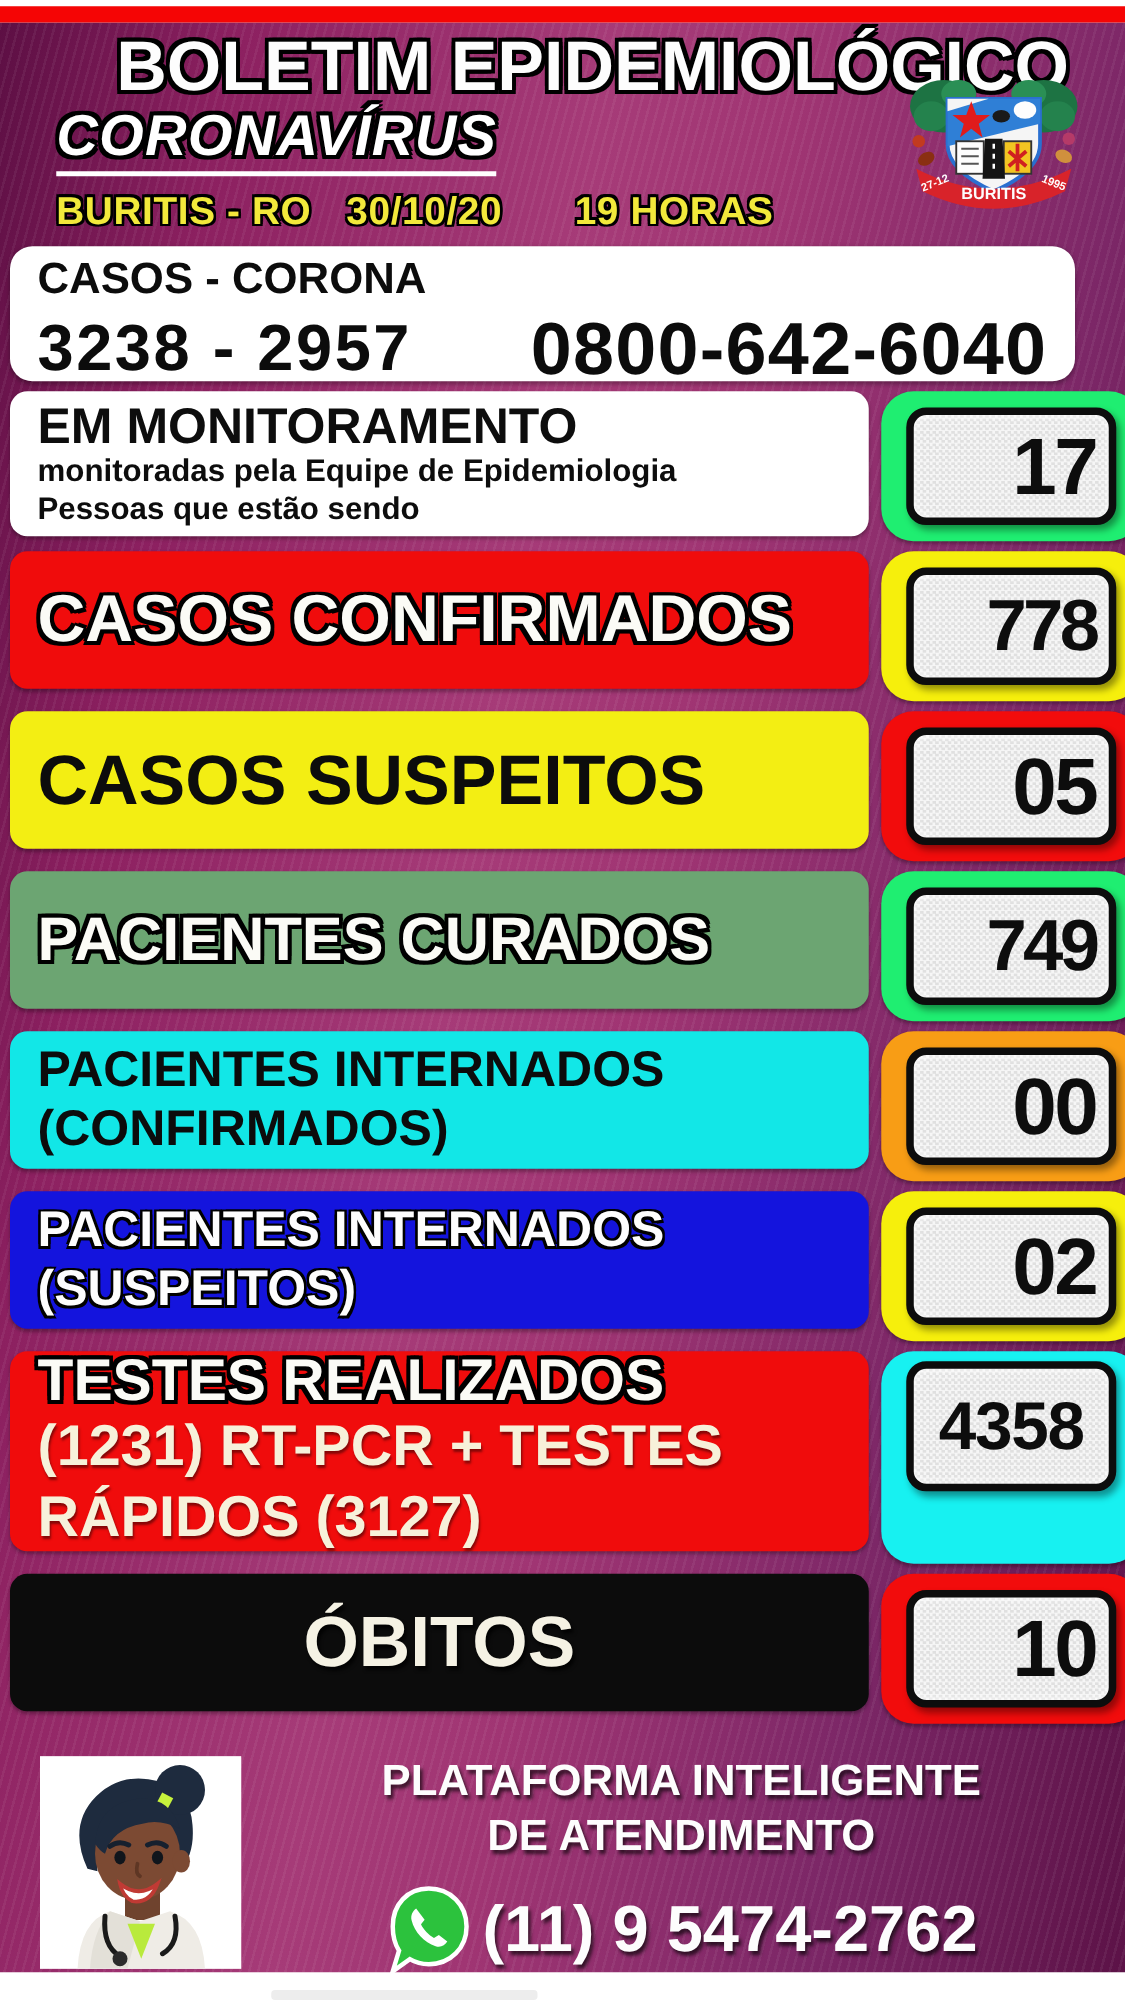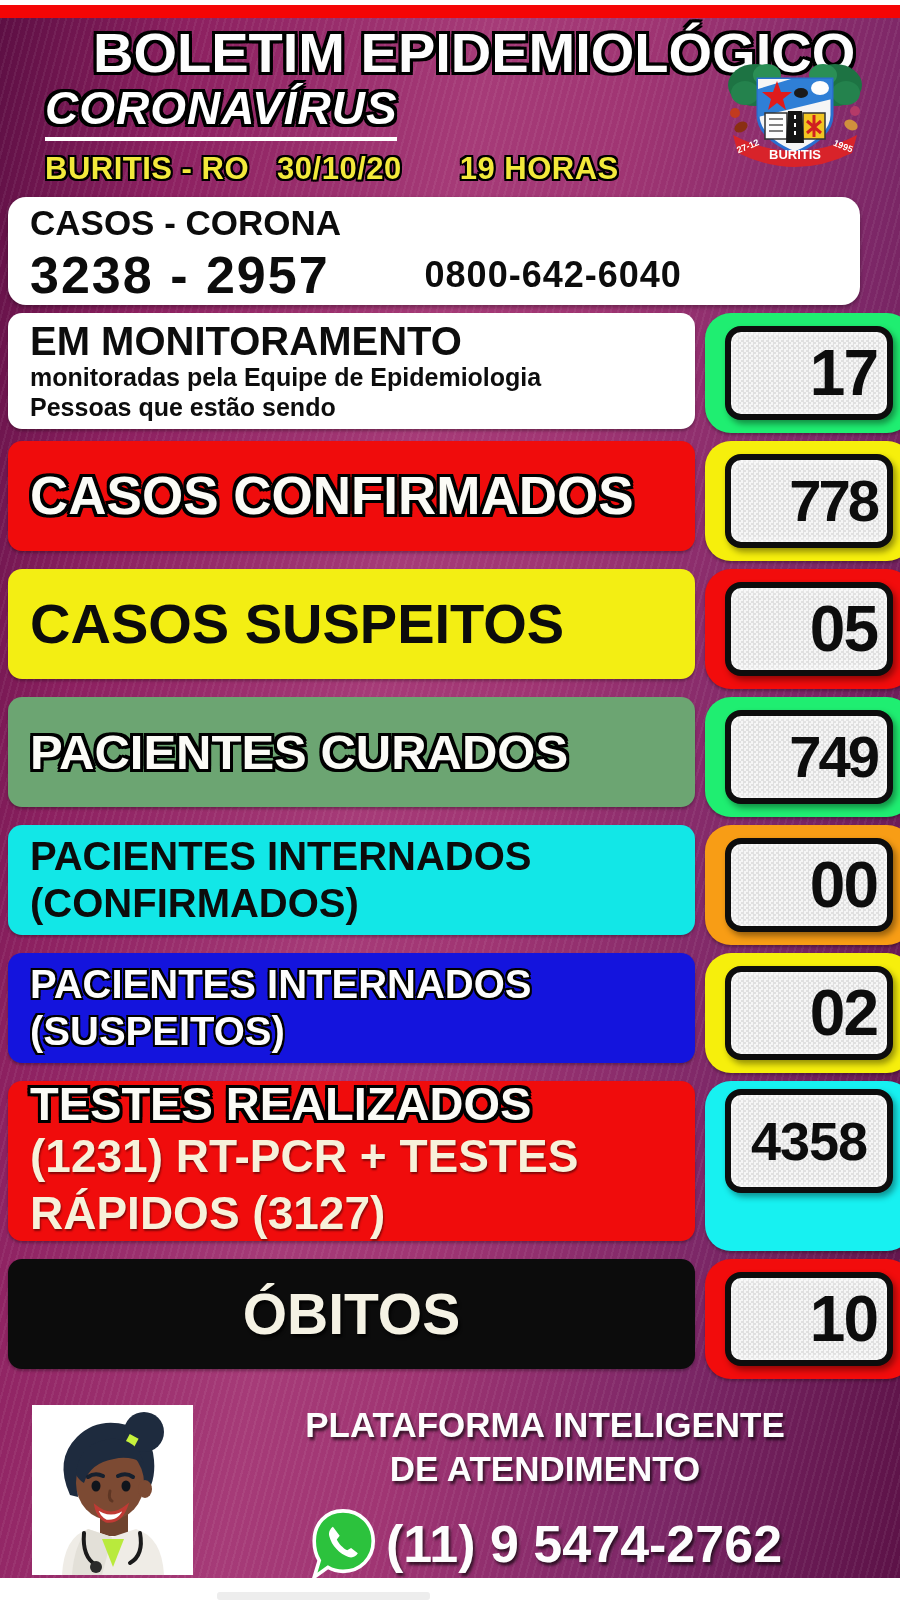--- a/index.html
+++ b/index.html
@@ -47,21 +47,21 @@
 
   
   .disk{
     position:relative;margin:10px 0 0 8px;width:852px;height:108px;
     background:#fff;border-radius:18px;padding:6px 0 0 22px;box-sizing:border-box;
     box-shadow:0 2px 4px rgba(0,0,0,.35);
   }
   .disk-label{font-size:35px;font-weight:900;color:#0c0c0c;letter-spacing:0;}
   .disk-nums{display:flex;align-items:center;margin-top:2px;}
   .disk-p1{font-size:52px;font-weight:900;color:#0c0c0c;letter-spacing:2px;}
-  .disk-p2{font-size:36px;font-weight:900;color:#0c0c0c;margin-left:95px;letter-spacing:1px;}
+  .disk-p2{font-size:59px;font-weight:900;color:#0c0c0c;margin-left:95px;letter-spacing:1px;}
 
   
   .rows{position:relative;}
   .row{display:flex;align-items:flex-start;margin:8px 0 0 8px;height:120px;}
   .bar{
     width:687px;height:110px;border-radius:14px;box-sizing:border-box;
     display:flex;flex-direction:column;justify-content:center;padding-left:22px;
     box-shadow:0 2px 3px rgba(0,0,0,.3);
   }
   .bar.white-card{background:#ffffff;height:116px;}

